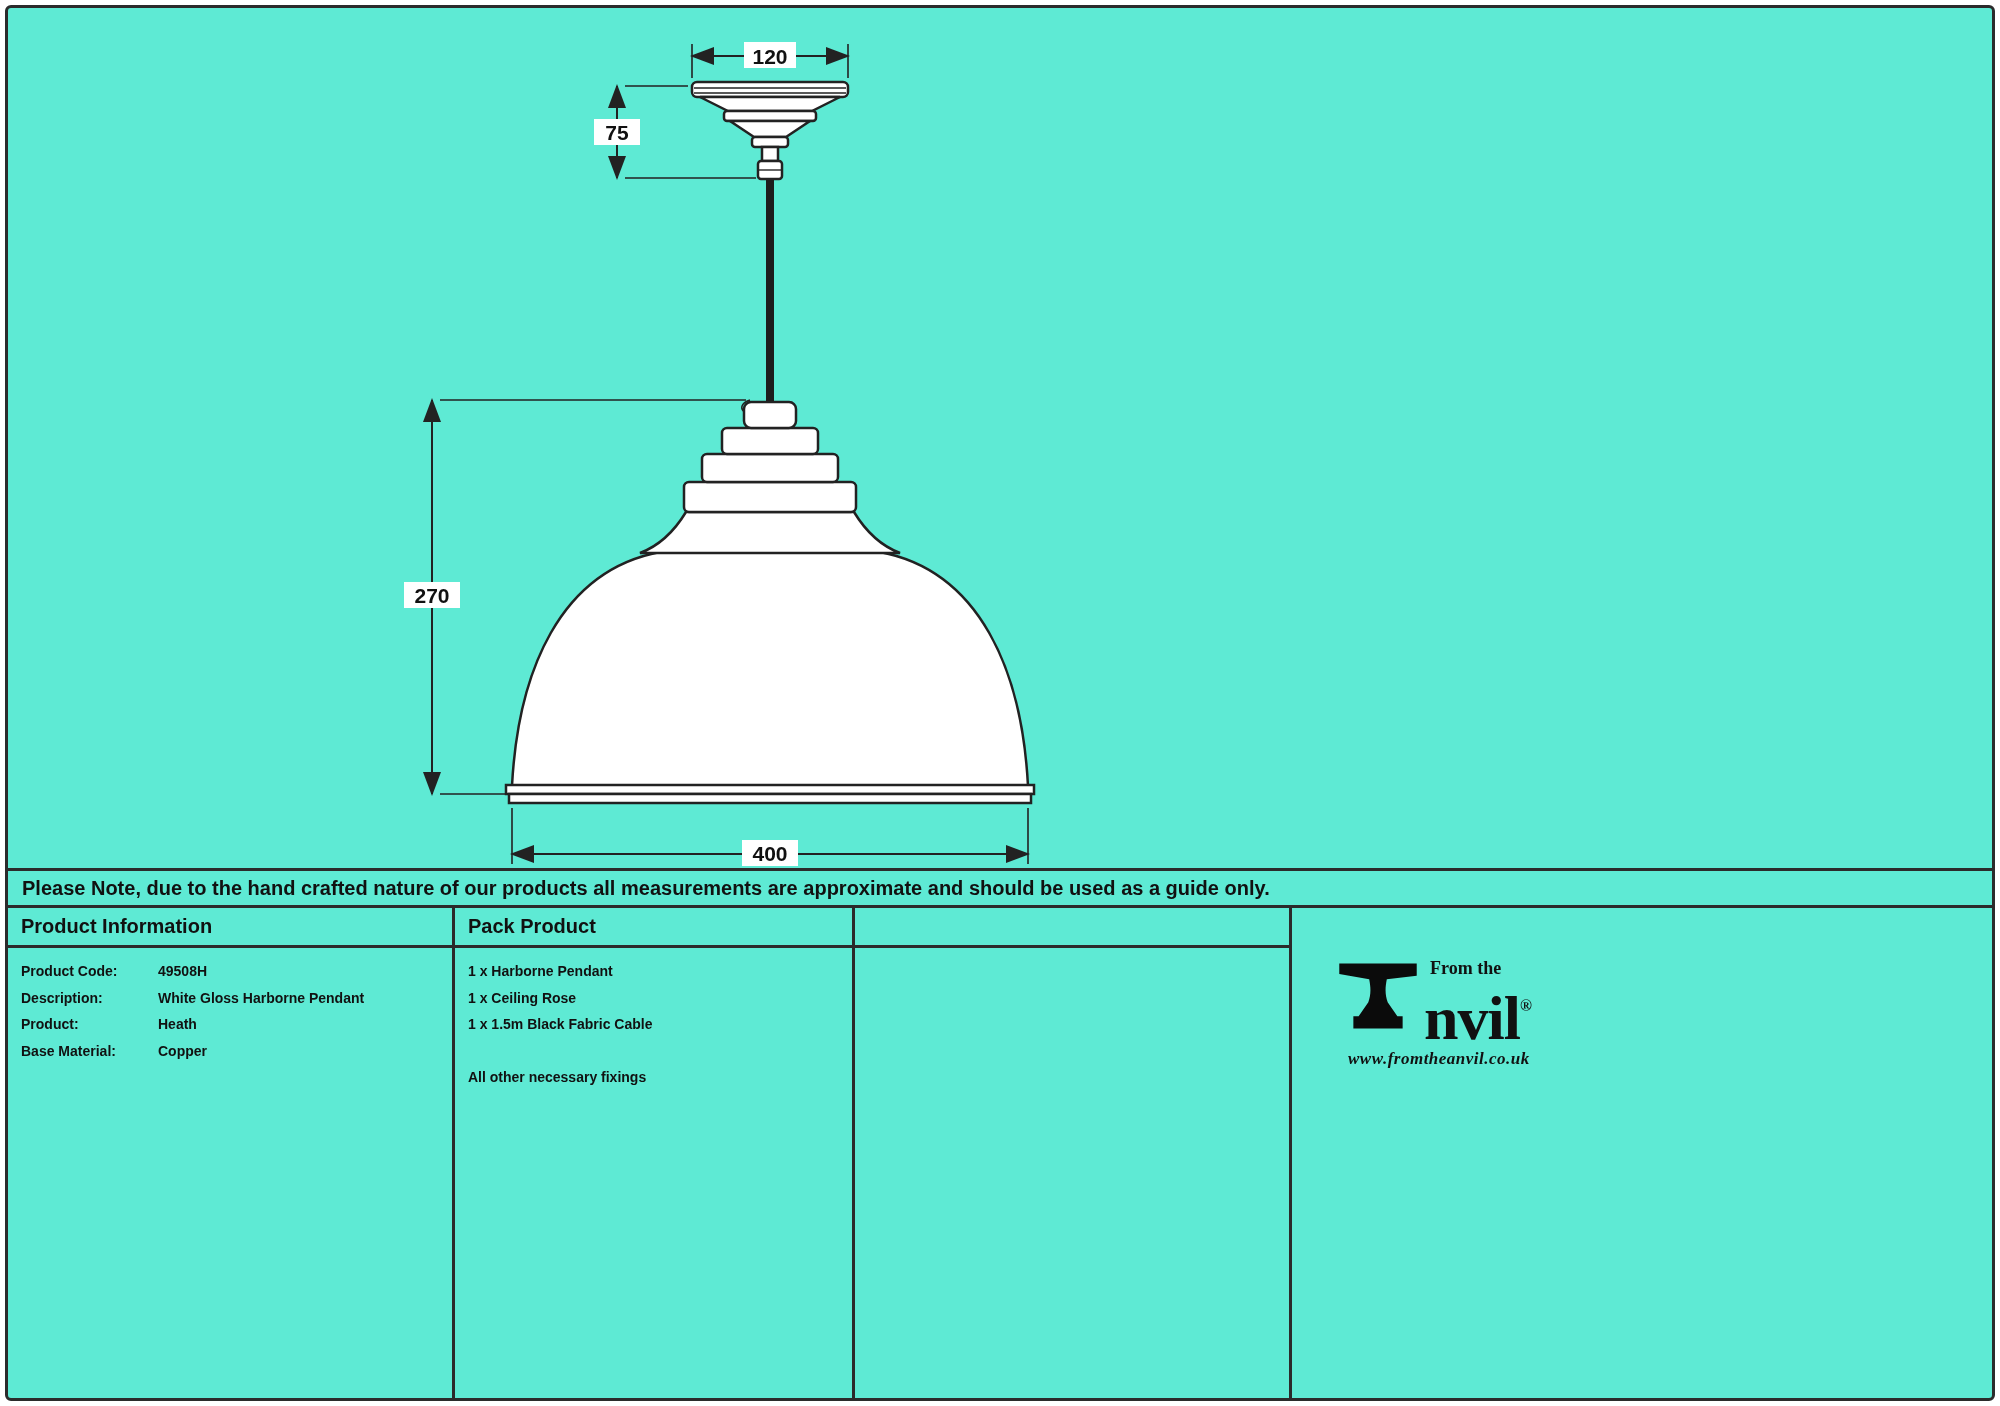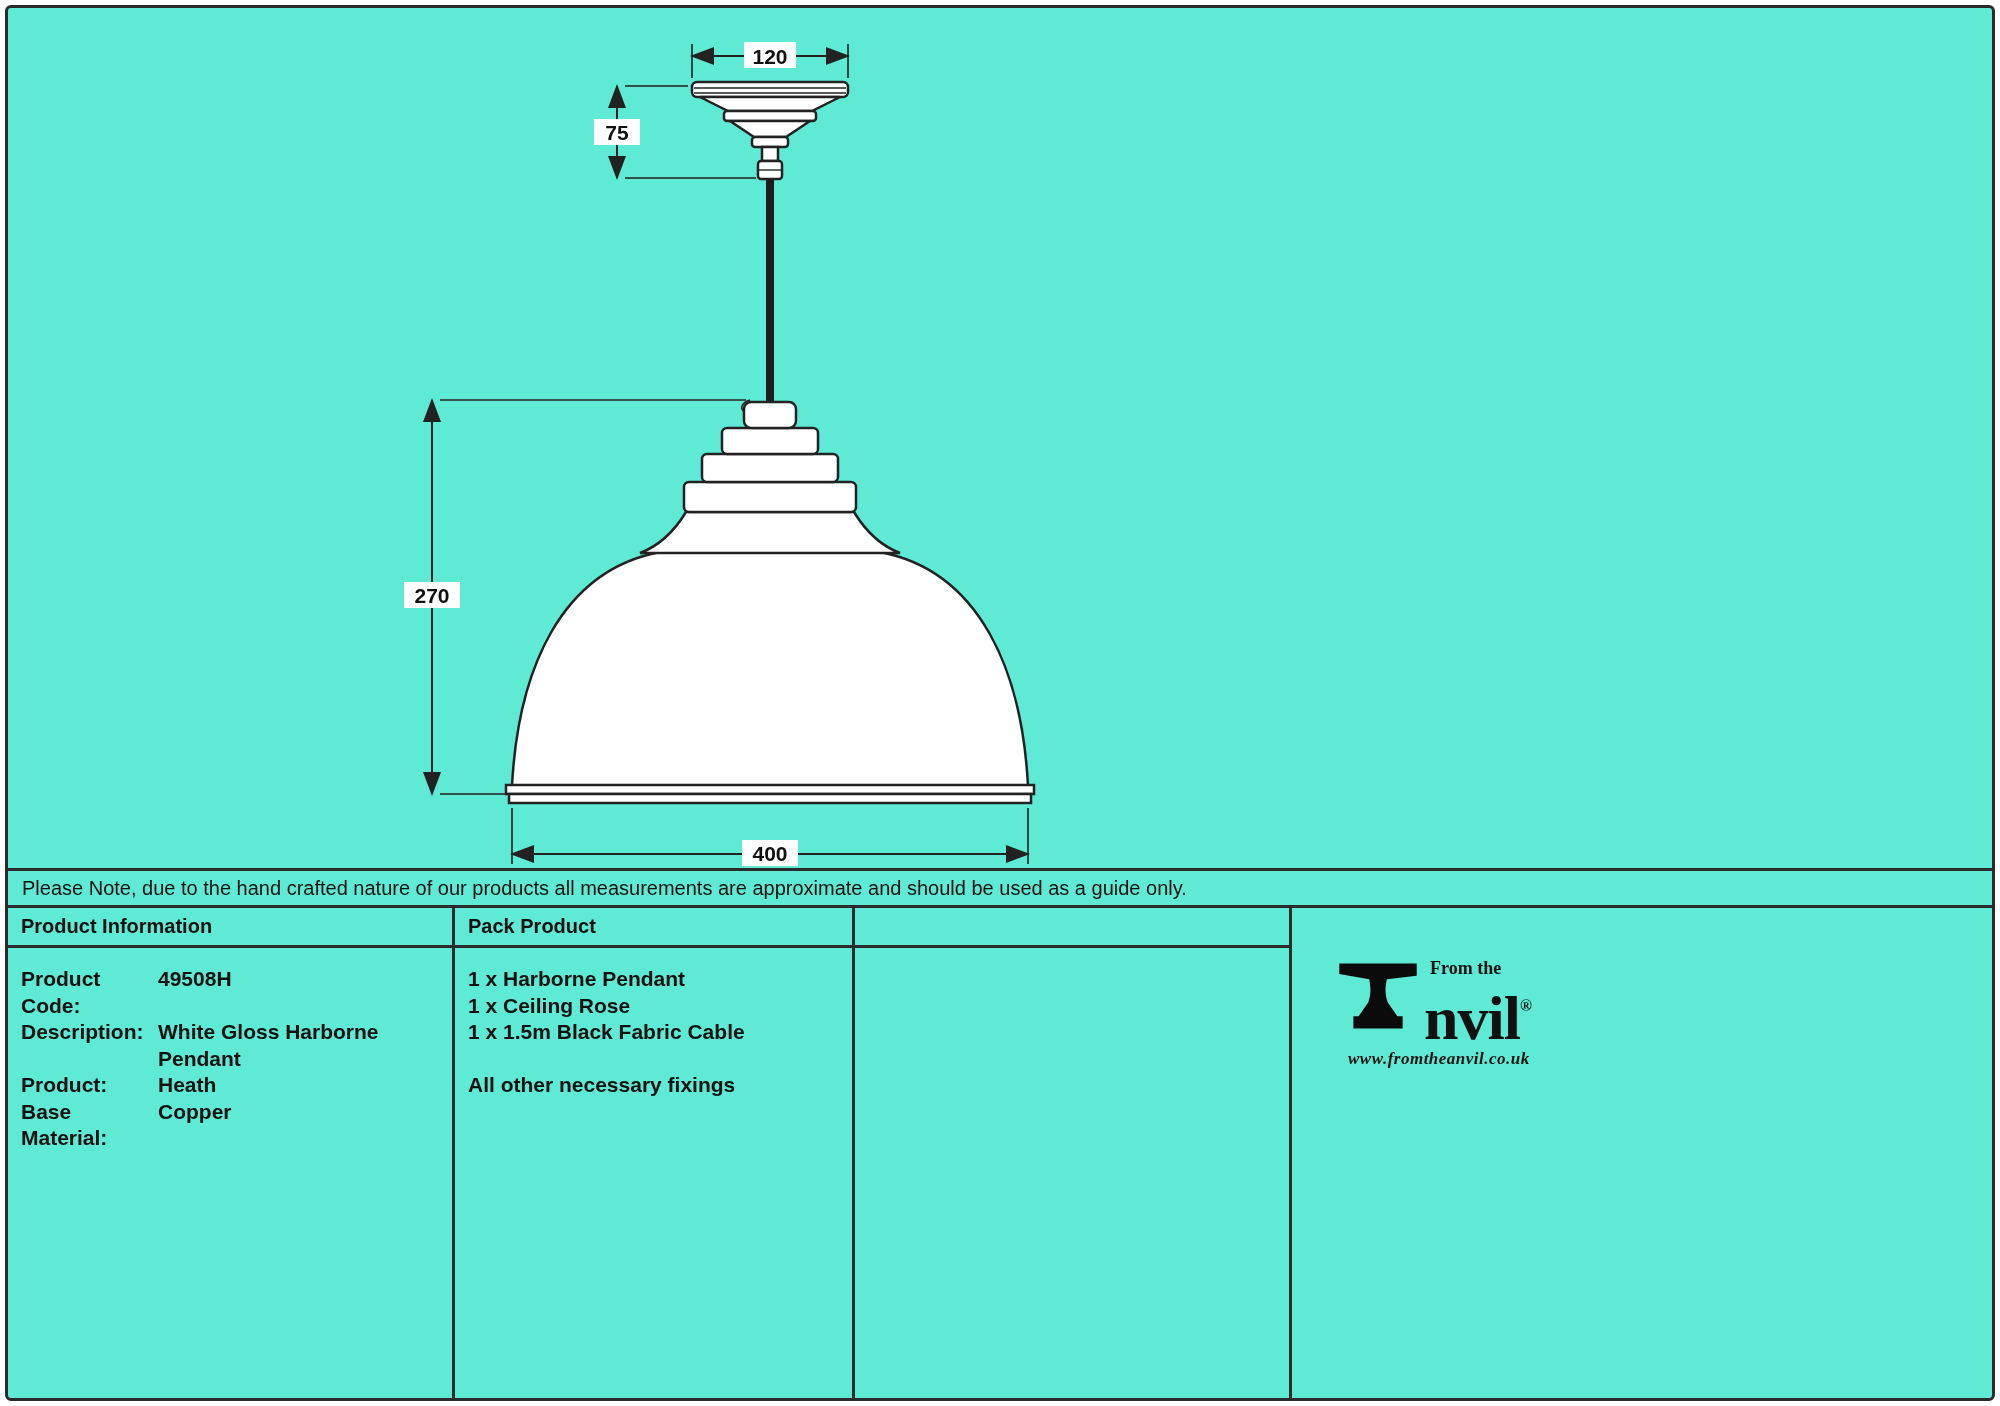--- a/index.html
+++ b/index.html
@@ -5,31 +5,31 @@
   * { margin:0; padding:0; box-sizing:border-box; }
   html,body { background:#ffffff; }
   body { font-family:"Liberation Sans", sans-serif; color:#111; }
   .page { position:relative; width:2000px; height:1406px; background:#fff; overflow:hidden; }
   .frame { position:absolute; inset:5px; border:3px solid #2b2b2b; border-radius:6px; display:flex; flex-direction:column; background:#5eead4; }
 
   .drawing-area { position:relative; height:860px; width:100%; }
   .drawing-area svg { position:absolute; inset:0; width:100%; height:100%; }
 
   .note-row { border-top:3px solid #2b2b2b; height:37px; display:flex; align-items:center;
-              font-size:20px; font-weight:400; padding-left:14px; }
+              font-size:20px; font-weight:700; padding-left:14px; }
 
   .bottom-table { flex:1; border-top:3px solid #2b2b2b; display:flex; }
   .col { display:flex; flex-direction:column; border-right:3px solid #2b2b2b; }
   .col-1 { width:447px; }
   .col-2 { width:400px; }
   .col-3 { width:437px; }
   .col-4 { flex:1; border-right:none; }
   .col-header { height:40px; border-bottom:3px solid #2b2b2b; font-size:20px; font-weight:700;
                 display:flex; align-items:center; padding-left:13px; }
-  .col-body { padding:18px 12px 0 13px; font-size:21px; font-weight:700; }
+  .col-body { padding:10px 12px 0 13px; font-size:14px; font-weight:700; }
   .info-row { display:flex; line-height:26.5px; }
   .info-row .lbl { width:137px; flex:none; }
   .pack-item { line-height:26.5px; }
   .pack-footer { line-height:26.5px; margin-top:26px; }
 
   
   .logo-cell { padding:48px 14px 0 42px; }
   .logo-row { display:flex; align-items:flex-start; }
   .anvil-svg { width:88px; height:80px; flex:none; }
   .logo-text { margin-left:2px; display:flex; flex-direction:column; }

